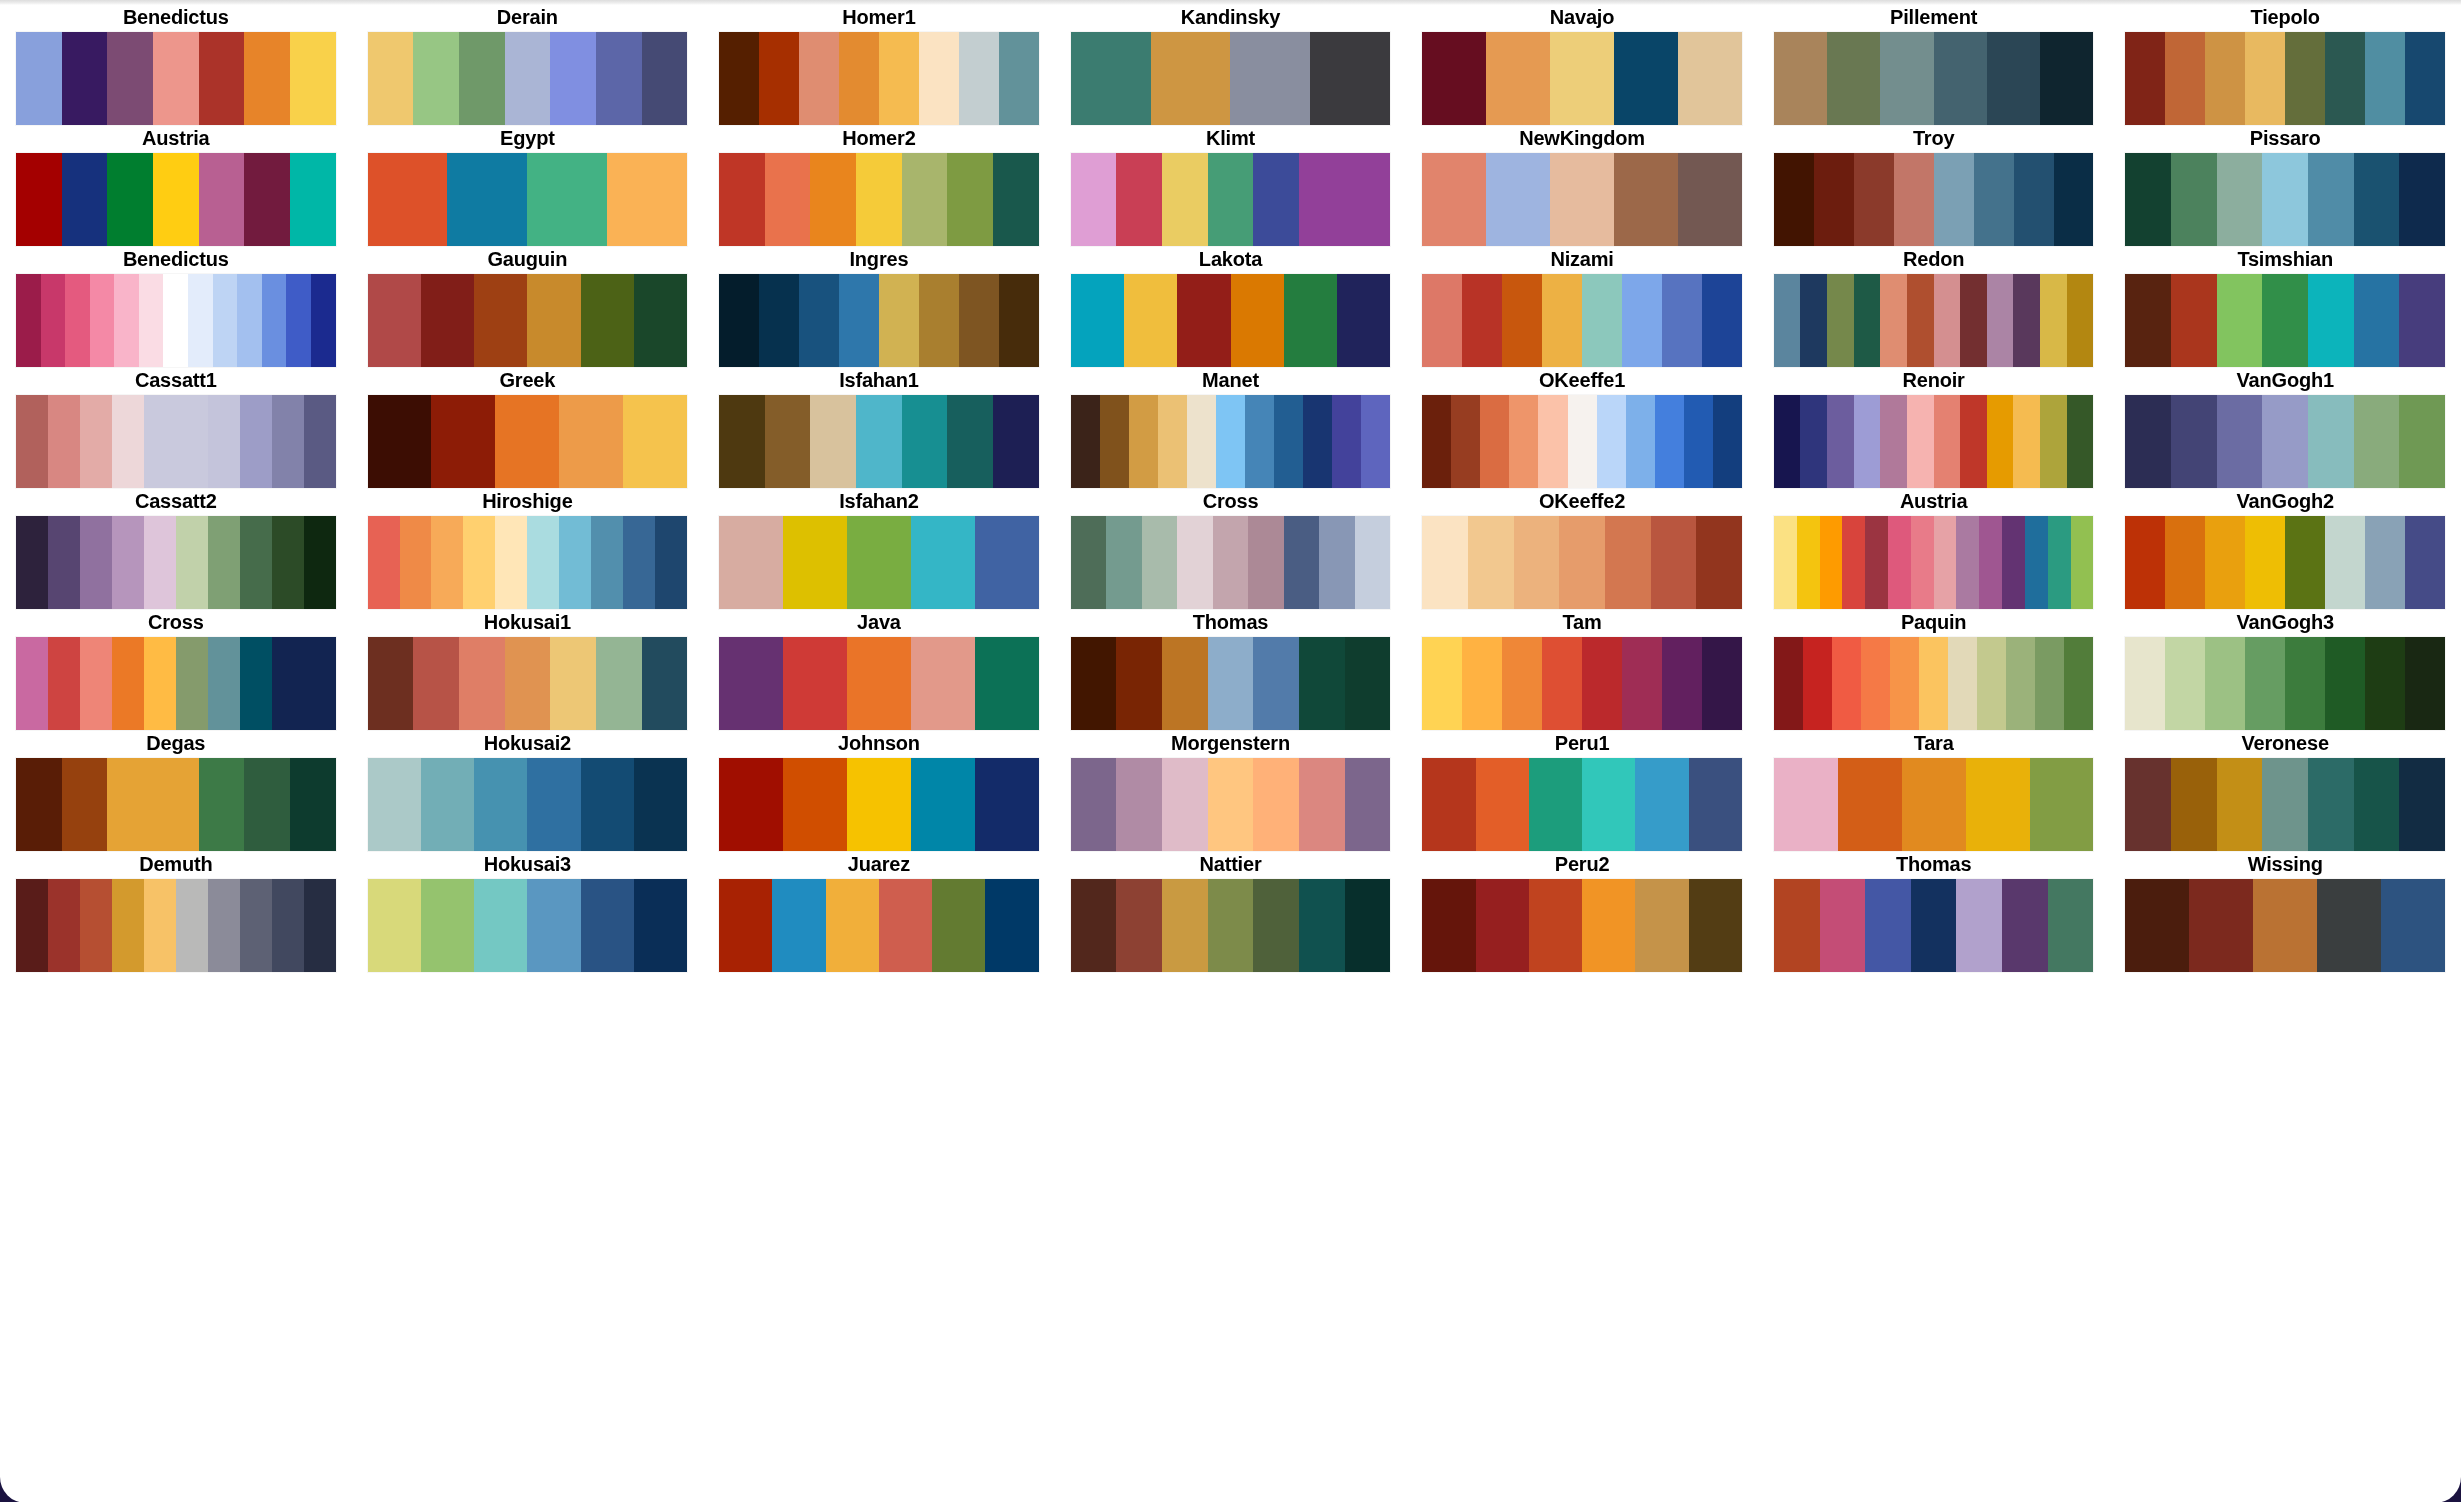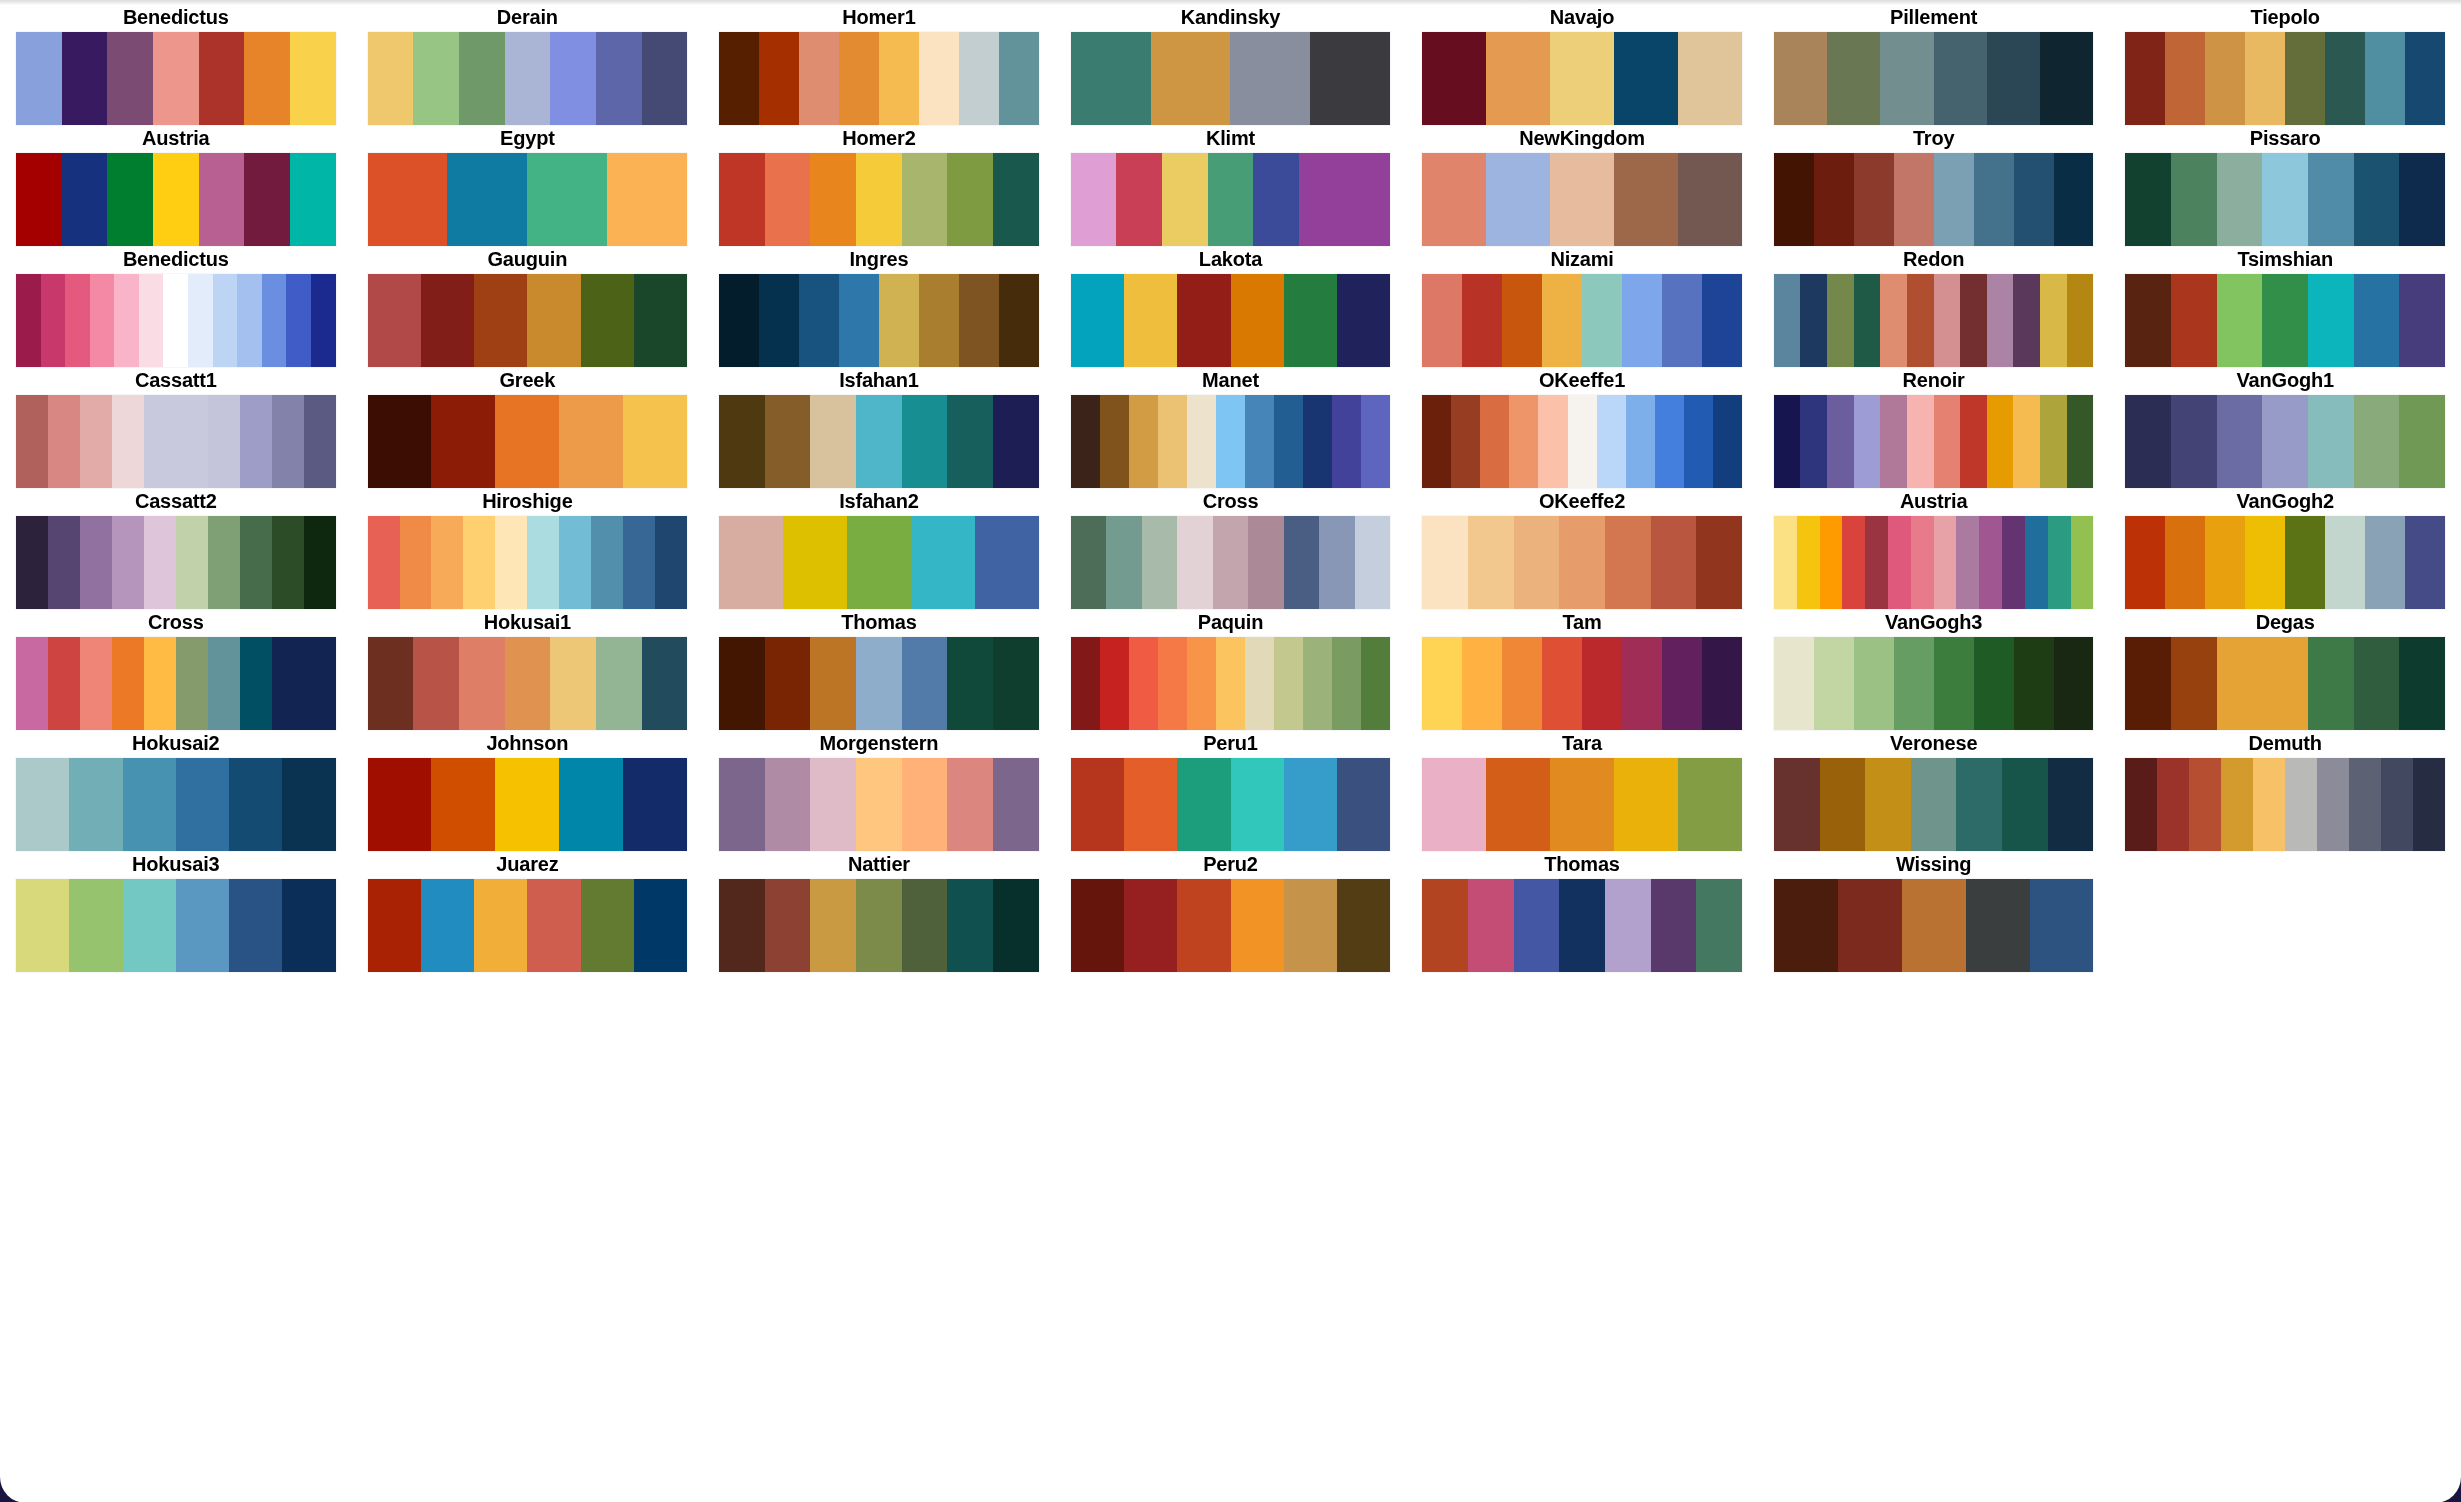--- a/index.html
+++ b/index.html
@@ -549,61 +549,71 @@
           <i title="#6d2f20" style="background: rgb(109, 47, 32);"></i>
           <i title="#b75347" style="background: rgb(183, 83, 71);"></i>
           <i title="#df7e66" style="background: rgb(223, 126, 102);"></i>
           <i title="#e09351" style="background: rgb(224, 147, 81);"></i>
           <i title="#edc775" style="background: rgb(237, 199, 117);"></i>
           <i title="#94b594" style="background: rgb(148, 181, 148);"></i>
           <i title="#224b5e" style="background: rgb(34, 75, 94);"></i>
         </div>
       </div>
       <div class="cell">
+        <div class="pal-title">Java</div>
+        <div class="swatch">
+          <i title="#663171" style="background: rgb(102, 49, 113);"></i>
+          <i title="#cf3a36" style="background: rgb(207, 58, 54);"></i>
+          <i title="#ea7428" style="background: rgb(234, 116, 40);"></i>
+          <i title="#e2998a" style="background: rgb(226, 153, 138);"></i>
+          <i title="#0c7156" style="background: rgb(12, 113, 86);"></i>
+        </div>
+      </div>
+      <div class="cell">
         <div class="pal-title">Thomas</div>
         <div class="swatch">
           <i title="#421600" style="background: rgb(66, 22, 0);"></i>
           <i title="#792504" style="background: rgb(121, 37, 4);"></i>
           <i title="#bc7524" style="background: rgb(188, 117, 36);"></i>
           <i title="#8dadca" style="background: rgb(141, 173, 202);"></i>
           <i title="#527baa" style="background: rgb(82, 123, 170);"></i>
           <i title="#104839" style="background: rgb(16, 72, 57);"></i>
           <i title="#0f3d2e" style="background: rgb(15, 61, 46);"></i>
+        </div>
+      </div>
+      <div class="cell">
+        <div class="pal-title">Tam</div>
+        <div class="swatch">
+          <i title="#ffd353" style="background: rgb(255, 211, 83);"></i>
+          <i title="#ffb242" style="background: rgb(255, 178, 66);"></i>
+          <i title="#ef8737" style="background: rgb(239, 135, 55);"></i>
+          <i title="#de4f33" style="background: rgb(222, 79, 51);"></i>
+          <i title="#bb292c" style="background: rgb(187, 41, 44);"></i>
+          <i title="#9f2d55" style="background: rgb(159, 45, 85);"></i>
+          <i title="#62205f" style="background: rgb(98, 32, 95);"></i>
+          <i title="#341648" style="background: rgb(52, 22, 72);"></i>
         </div>
       </div>
       <div class="cell">
         <div class="pal-title">Paquin</div>
         <div class="swatch">
           <i title="#831818" style="background: rgb(131, 24, 24);"></i>
           <i title="#c62320" style="background: rgb(198, 35, 32);"></i>
           <i title="#f05b43" style="background: rgb(240, 91, 67);"></i>
           <i title="#f57946" style="background: rgb(245, 121, 70);"></i>
           <i title="#f79448" style="background: rgb(247, 148, 72);"></i>
           <i title="#fbc45f" style="background: rgb(251, 196, 95);"></i>
           <i title="#e2d9b8" style="background: rgb(226, 217, 184);"></i>
           <i title="#c3c98e" style="background: rgb(195, 201, 142);"></i>
           <i title="#9bb27a" style="background: rgb(155, 178, 122);"></i>
           <i title="#7a9b62" style="background: rgb(122, 155, 98);"></i>
           <i title="#527d3a" style="background: rgb(82, 125, 58);"></i>
         </div>
       </div>
       <div class="cell">
-        <div class="pal-title">Tam</div>
-        <div class="swatch">
-          <i title="#ffd353" style="background: rgb(255, 211, 83);"></i>
-          <i title="#ffb242" style="background: rgb(255, 178, 66);"></i>
-          <i title="#ef8737" style="background: rgb(239, 135, 55);"></i>
-          <i title="#de4f33" style="background: rgb(222, 79, 51);"></i>
-          <i title="#bb292c" style="background: rgb(187, 41, 44);"></i>
-          <i title="#9f2d55" style="background: rgb(159, 45, 85);"></i>
-          <i title="#62205f" style="background: rgb(98, 32, 95);"></i>
-          <i title="#341648" style="background: rgb(52, 22, 72);"></i>
-        </div>
-      </div>
-      <div class="cell">
         <div class="pal-title">VanGogh3</div>
         <div class="swatch">
           <i title="#e7e5cc" style="background: rgb(231, 229, 204);"></i>
           <i title="#c2d6a4" style="background: rgb(194, 214, 164);"></i>
           <i title="#9cc184" style="background: rgb(156, 193, 132);"></i>
           <i title="#669d62" style="background: rgb(102, 157, 98);"></i>
           <i title="#3c7c3d" style="background: rgb(60, 124, 61);"></i>
           <i title="#1f5b25" style="background: rgb(31, 91, 37);"></i>
           <i title="#1e3d14" style="background: rgb(30, 61, 20);"></i>
           <i title="#192813" style="background: rgb(25, 40, 19);"></i>

